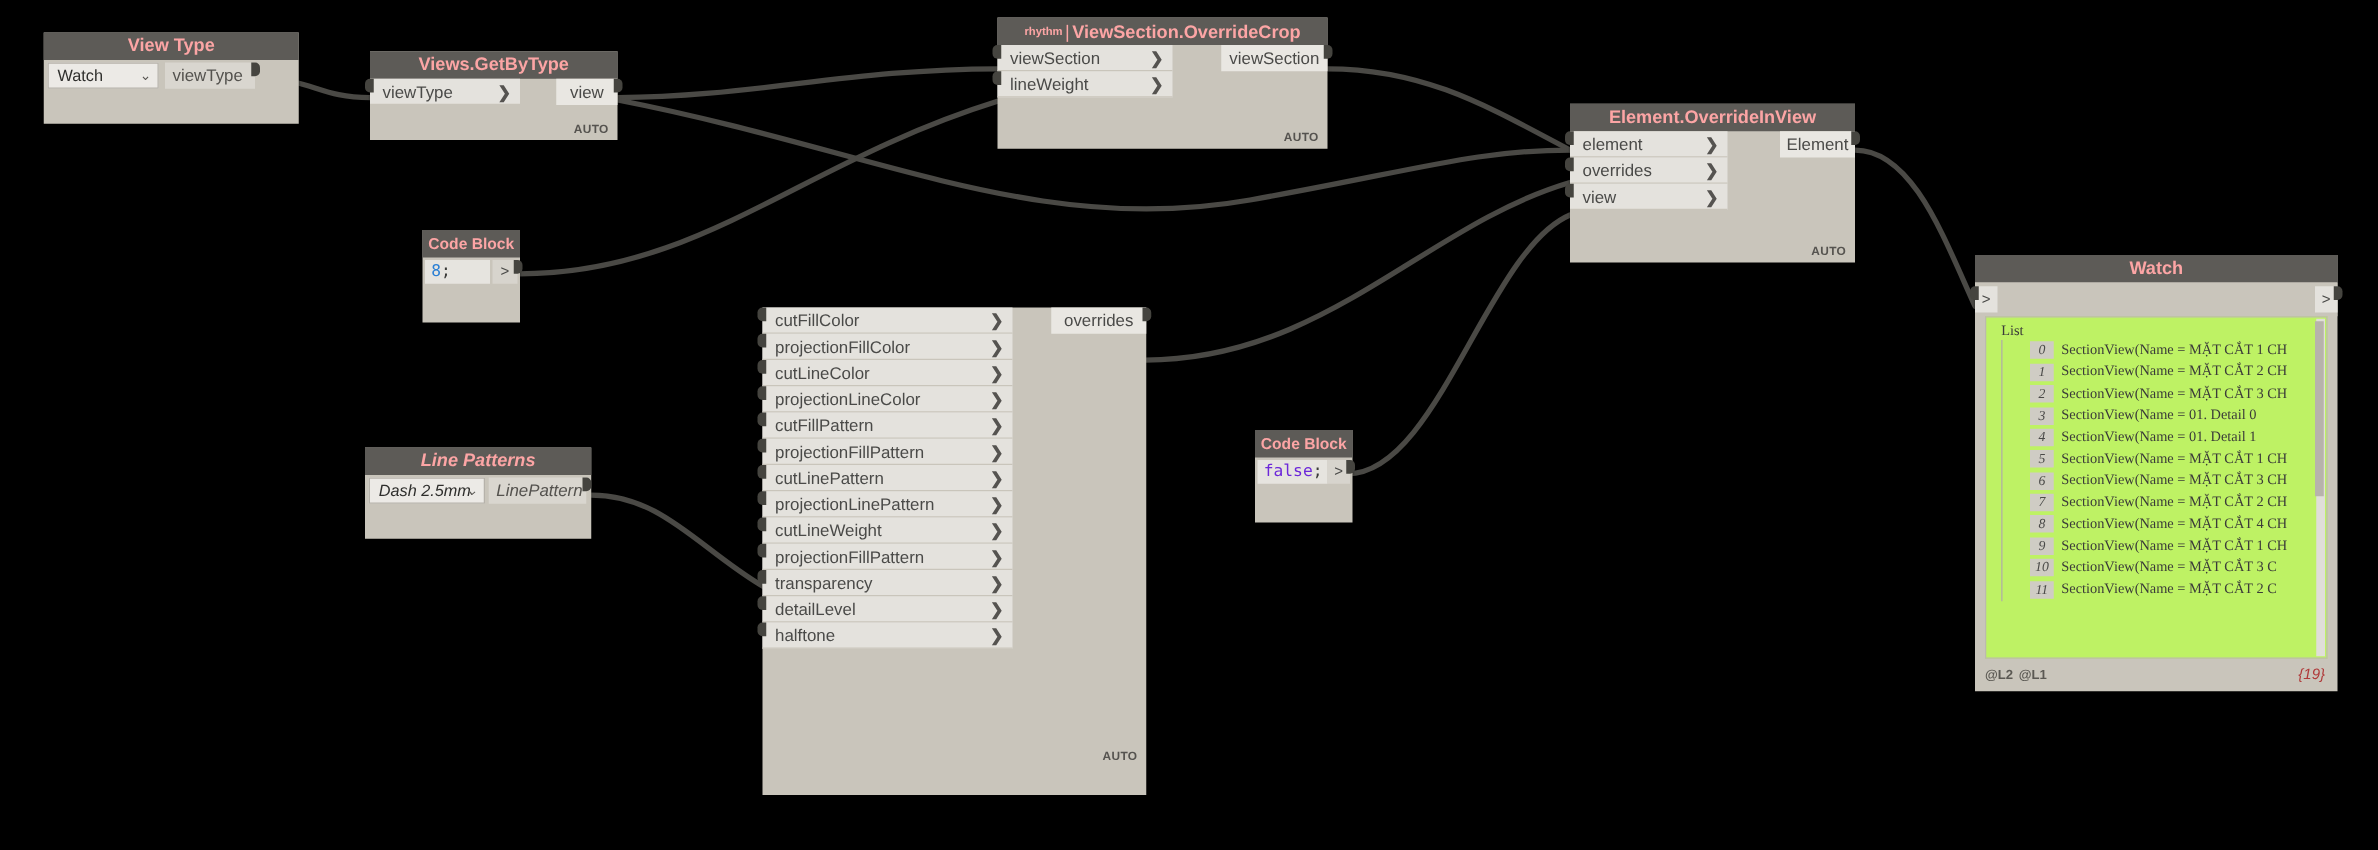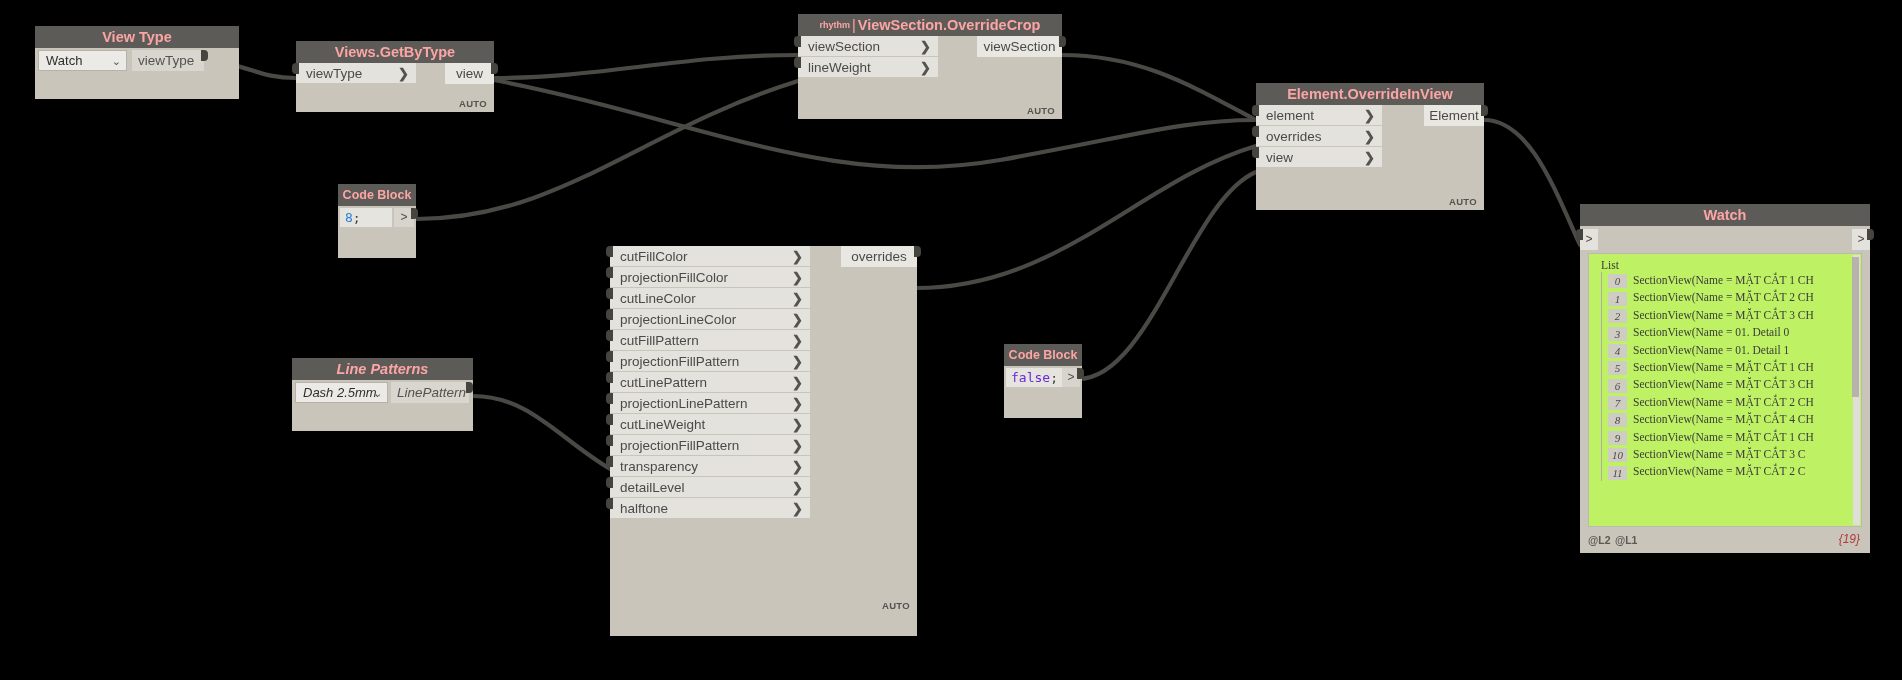--- a/index.html
+++ b/index.html
@@ -103,21 +103,21 @@
   .watch-bar .w-in { left: 0; }
   .watch-bar .w-out { right: 0; }
   .watch-list {
     position: absolute; left: 8px; right: 8px; top: 49px; bottom: 26px;
     background: #bef264; border: 1px solid #bdb9b0;
     overflow: hidden;
     font-family: Liberation Serif, serif;
     font-size: 11.5px; color: #3b3b39;
   }
   .wl-title { padding: 5px 0 1px 12px; color: #3b3b39; font-size: 11.5px; }
-  .wl-items { position: relative; margin-left: 12px; border-left: 1px solid #b0ada6; padding-left: 0; }
+  .wl-items { position: relative; margin-left: 12px; border-left: 1px solid #b0ada6; padding-left: 16px; }
   .wl-row { position: relative; height: 17.4px; line-height: 17.4px; white-space: nowrap; }
   .wl-idx {
     display: inline-block; min-width: 19px; margin-left: 6px;
     background: #cfccc4; color: #4a4a48;
     font-style: italic; font-size: 11px; text-align: center;
     padding: 0 2px; line-height: 14px; vertical-align: middle;
   }
   .wl-txt { margin-left: 6px; }
   .wl-scroll {
     position: absolute; right: 1px; top: 1px; width: 7px; bottom: 1px;

